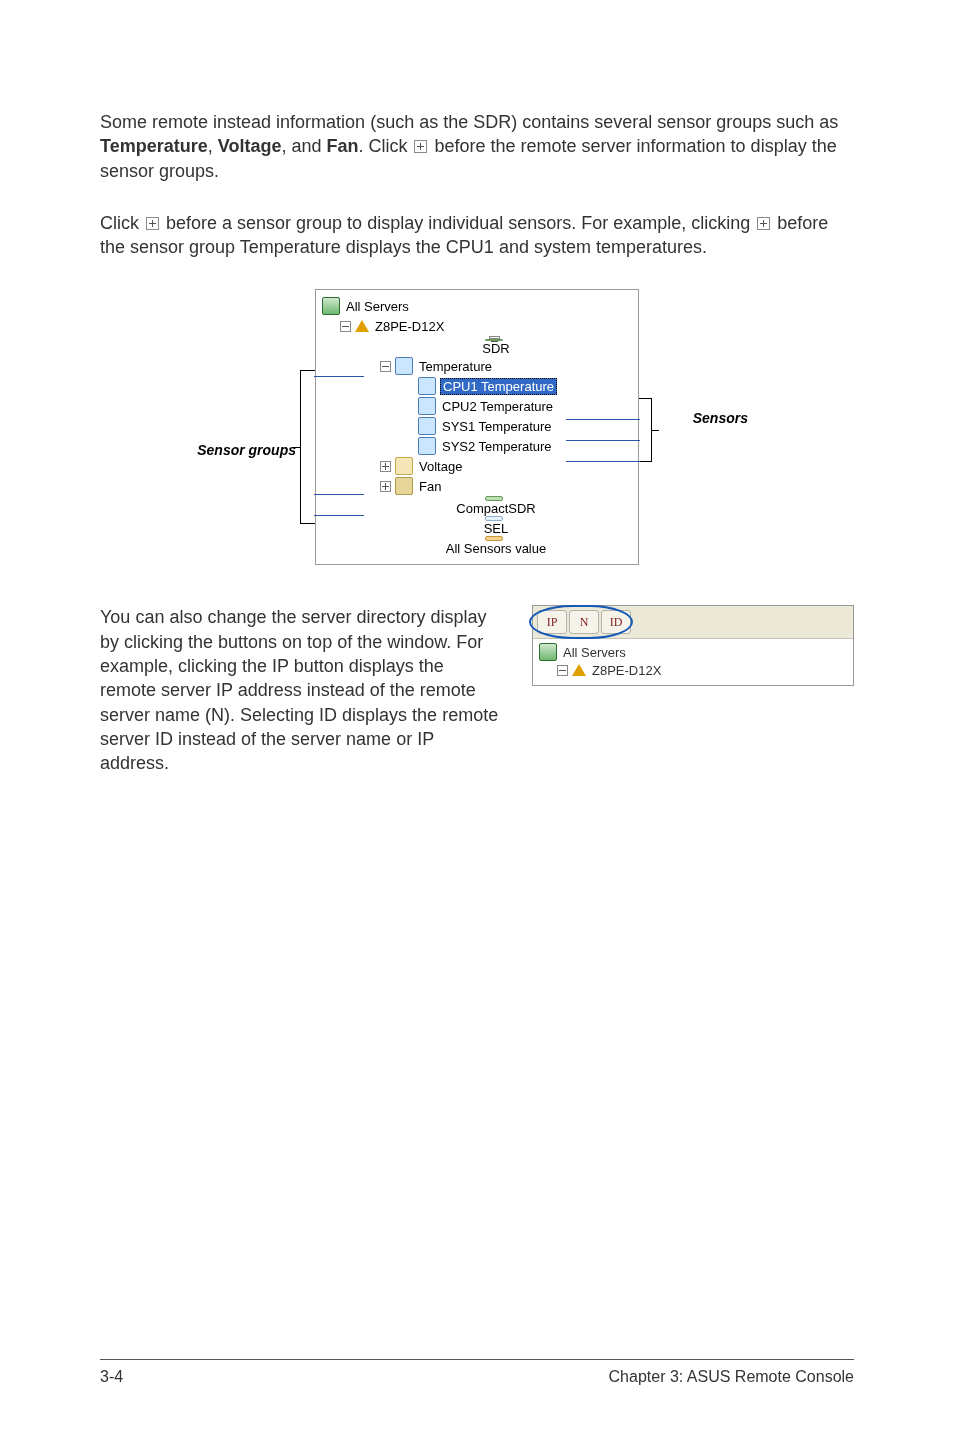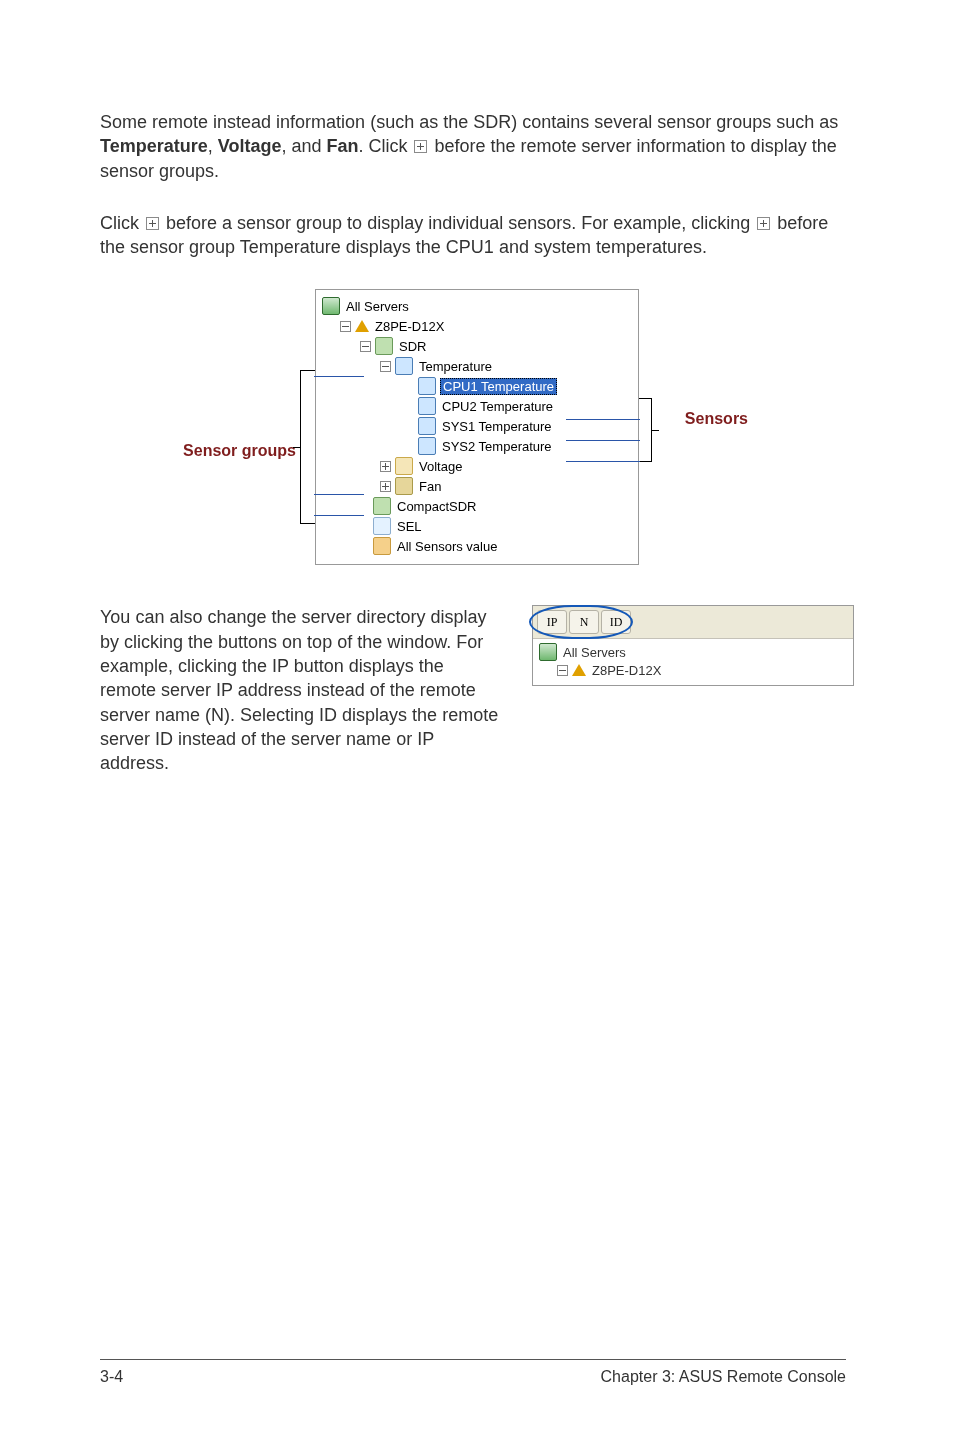--- a/index.html
+++ b/index.html
@@ -88,31 +88,32 @@
   .ic-rc  { background:#c8e4c8;border:1px solid #4e8e4e; }
   .ic-all { background:#f5d08a;border:1px solid #c89a3e; }
 
   .tree-node.sel .lbl {
     background: #316ac5; color: #fff; border: 1px dotted #000; padding: 0 2px;
   }
   .lbl { padding: 0 2px; }
 
   .ind-0 { padding-left: 0px; }
   .ind-1 { padding-left: 18px; }
-  .ind-2 { padding-left: 38px; }
+  .ind-2 { padding-left: 38px; flex-direction: column; }
   .ind-3 { padding-left: 58px; }
   .ind-4 { padding-left: 96px; }
 
   
   .anno-label {
     position: absolute;
     font-family: Arial, Helvetica, sans-serif;
     font-weight: bold;
-    font-size: 16px;
-    color: #7f1d1d;
+    font-size: 14px;
+    color: #000000;
+    font-style: italic;
   }
   .anno-left  { left: -170px; top: 152px; text-align: right; width: 150px; }
   .anno-right { right: -110px; top: 120px; }
 
   .bracket-left {
     position: absolute;
     left: -16px;
     top: 80px;
     width: 14px;
     height: 152px;
@@ -158,39 +159,39 @@
     font-family: Tahoma, Arial, sans-serif;
     font-size: 13px;
   }
   .btnbar {
     display:flex; gap:0; padding:4px; background:#ece9d8; border-bottom:1px solid #c5c2b8;
   }
   .btnbar .btn {
     width: 28px; height: 22px; border:1px solid #b5b2a6; background:#f5f3ea;
     display:flex; align-items:center; justify-content:center;
     font-family: 'Times New Roman', serif;
-    font-size: 12px; color:#000000; border-radius:3px; margin-right:2px;
+    font-size: 12px; color:#7f1d1d; border-radius:3px; margin-right:2px;
   }
   .small-win .body { background:#fff; padding:4px 6px 6px 6px; }
   .small-win .tree-node { height:18px; }
   .oval {
     position: absolute;
     border: 2px solid #1458b8;
     border-radius: 50% / 60%;
     width: 100px; height: 30px;
     pointer-events: none;
   }
   .row2-rel { position: relative; }
 
   
   .footer {
     position: absolute;
     bottom: 52px;
     left: 100px;
-    right: 108px;
+    right: 100px;
     border-top: 1px solid #555;
     padding-top: 8px;
     display: flex;
     justify-content: space-between;
     font-size: 16px;
     color: #333;
   }
 </style>
 </head>
 <body>

